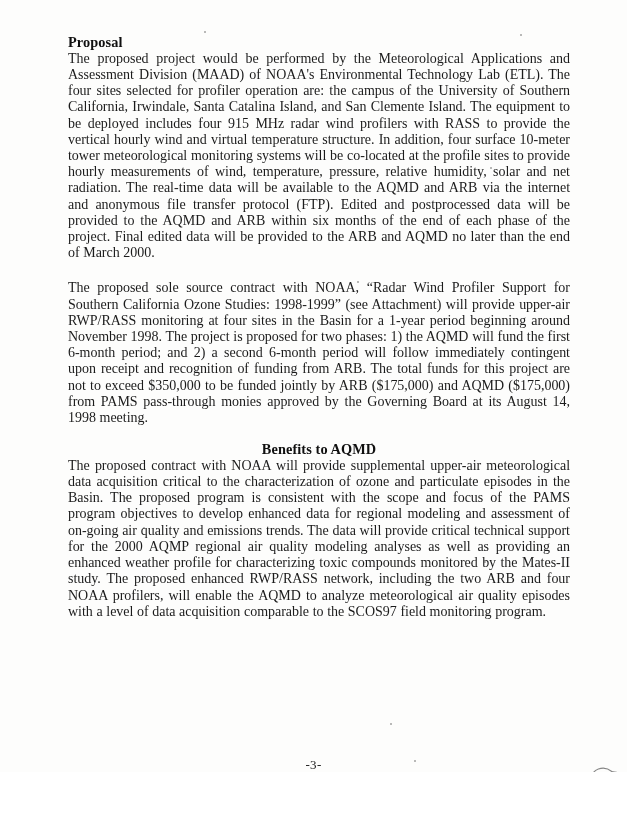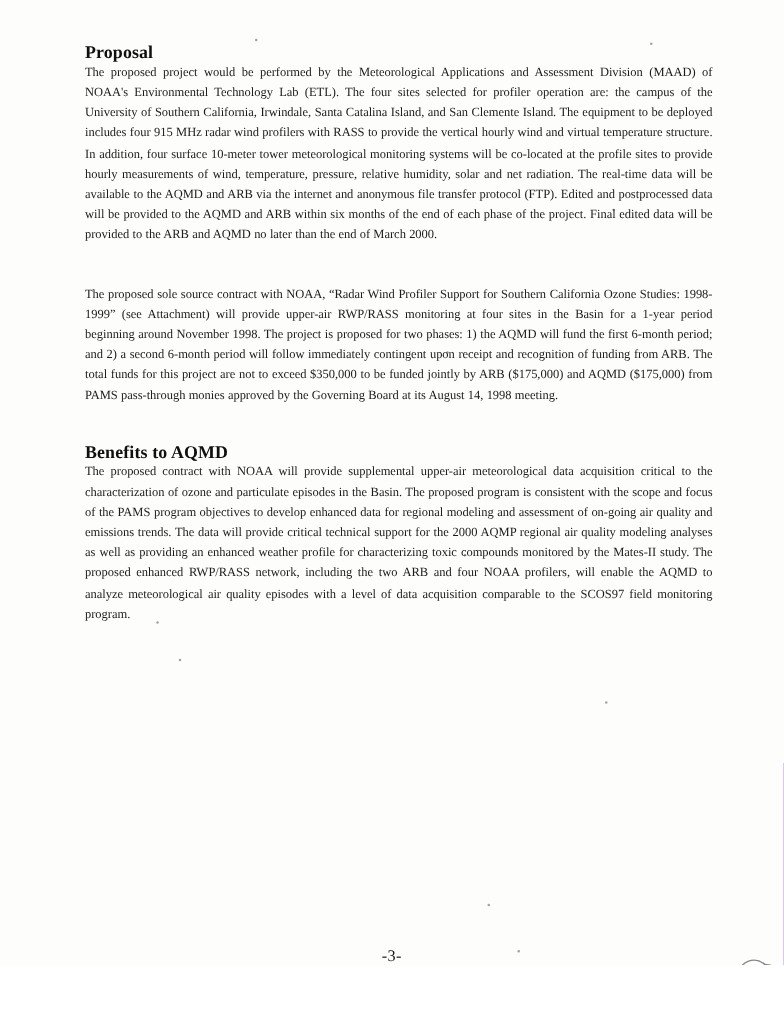--- a/index.html
+++ b/index.html
@@ -33,33 +33,34 @@
   .heading {
     font-weight: bold;
     font-size: 14.3px;
     line-height: 16.2px;
     letter-spacing: 0.1px;
     margin: 0 0 0.5px 0;
     color: #101010;
   }
   p.body {
     margin: 0;
-    font-size: 10px;
+    font-size: 14px;
     line-height: 16.2px;
     text-align: justify;
     text-justify: inter-word;
     letter-spacing: -0.02px;
     word-spacing: 0.15px;
     color: #1b1b1b;
   }
   p.body.gap {
-    margin-top: 31px;
+    margin-top: 19px;
   }
   .heading.gap {
-    margin-top: 29px;
+    margin-top: 15px;
+    text-align: center;
   }
   
   p.body.final {
     margin-top: 18px;
   }
   .page-number {
     position: absolute;
     top: 757px;
     left: 0;
     width: 627px;

